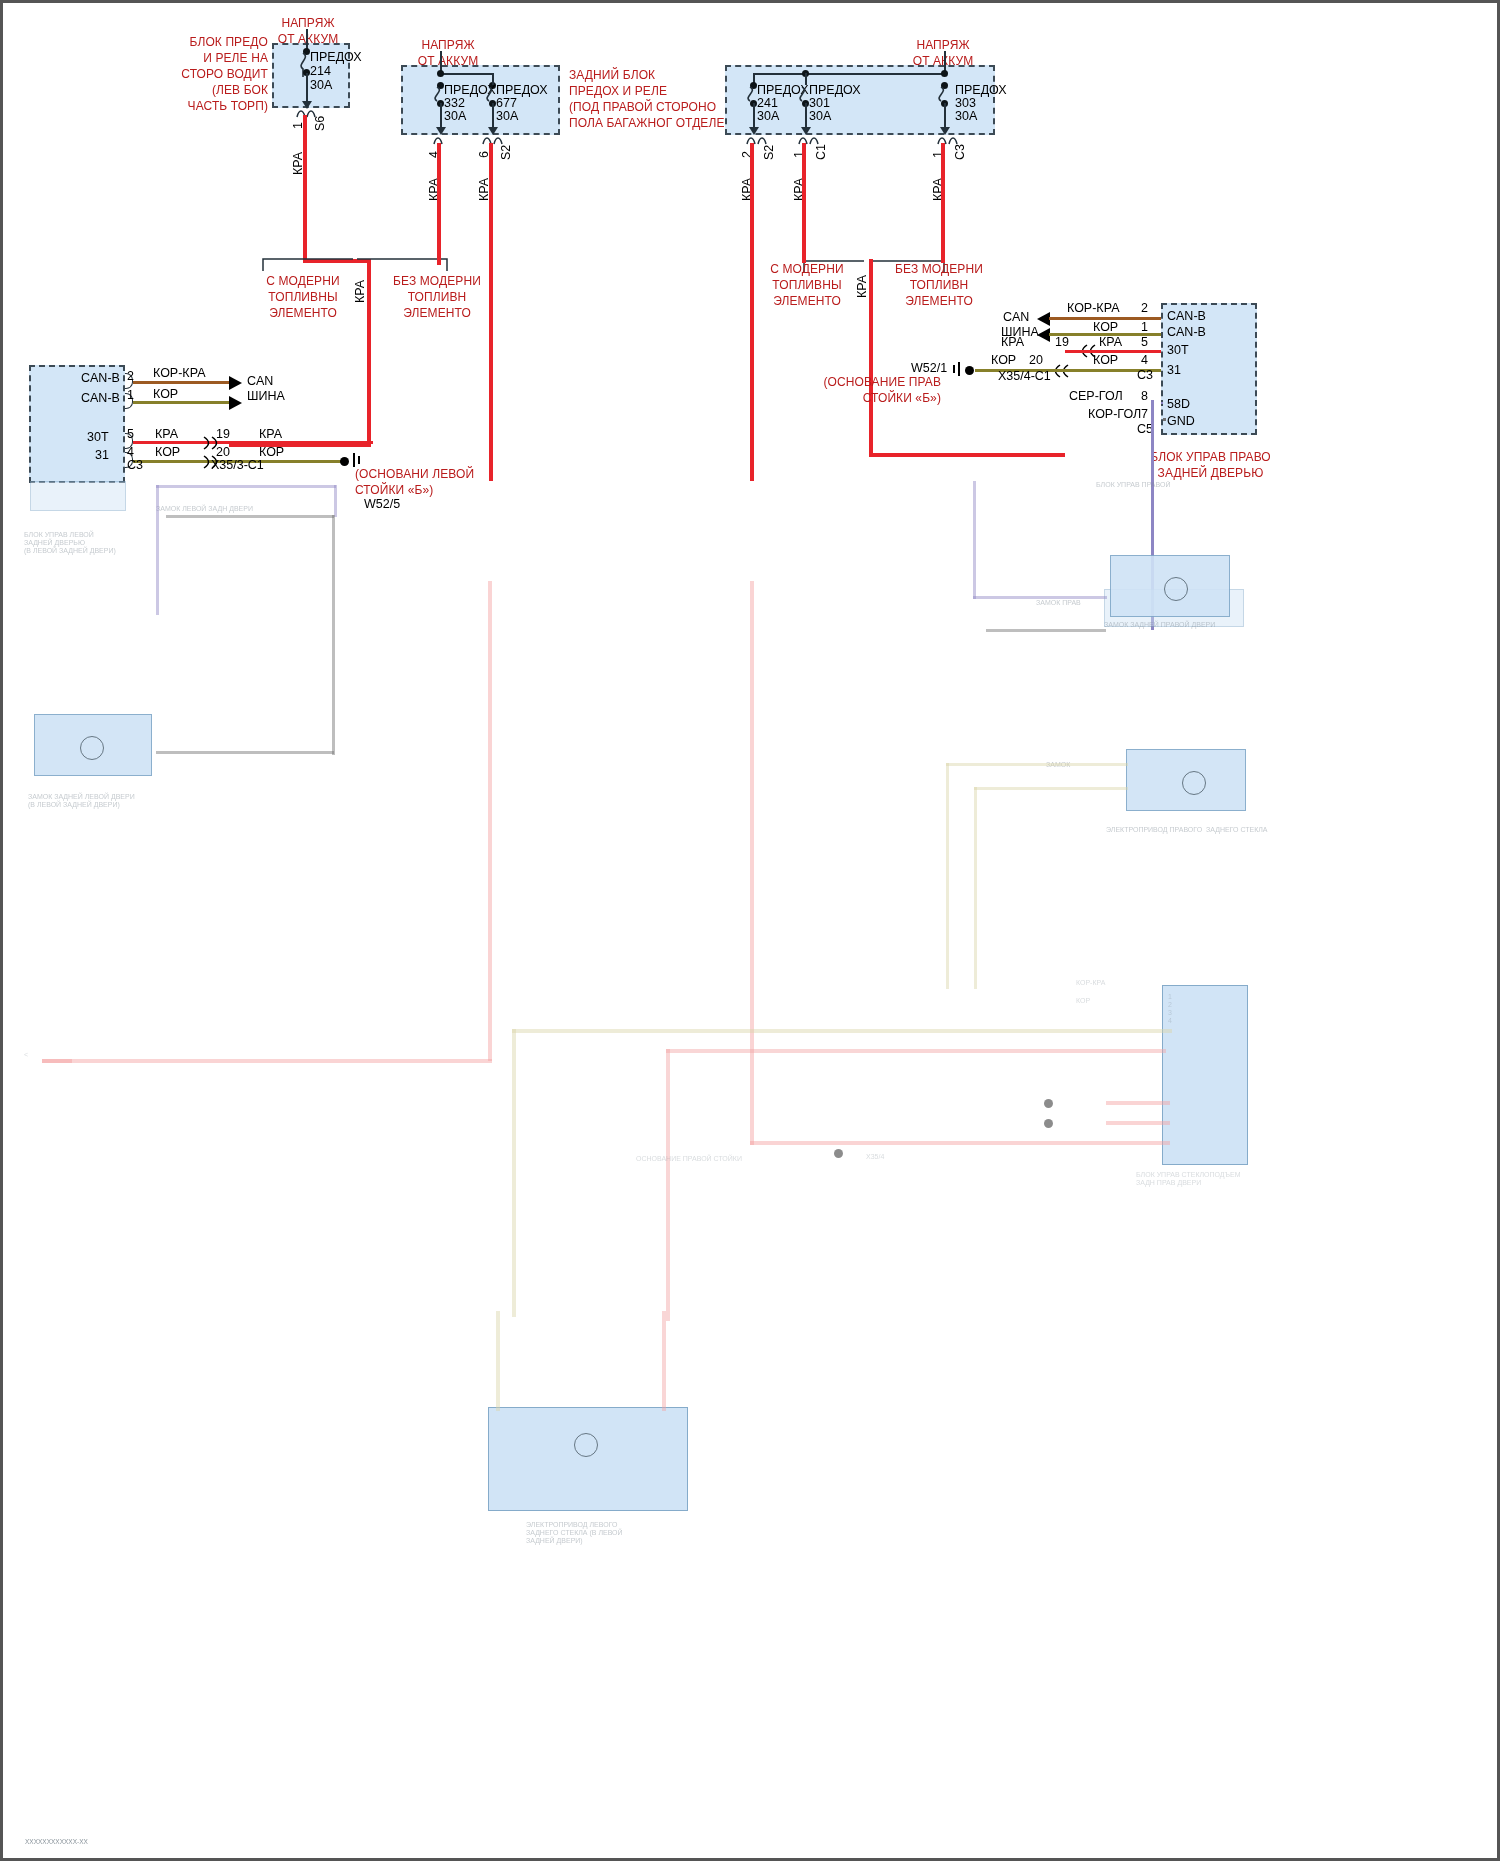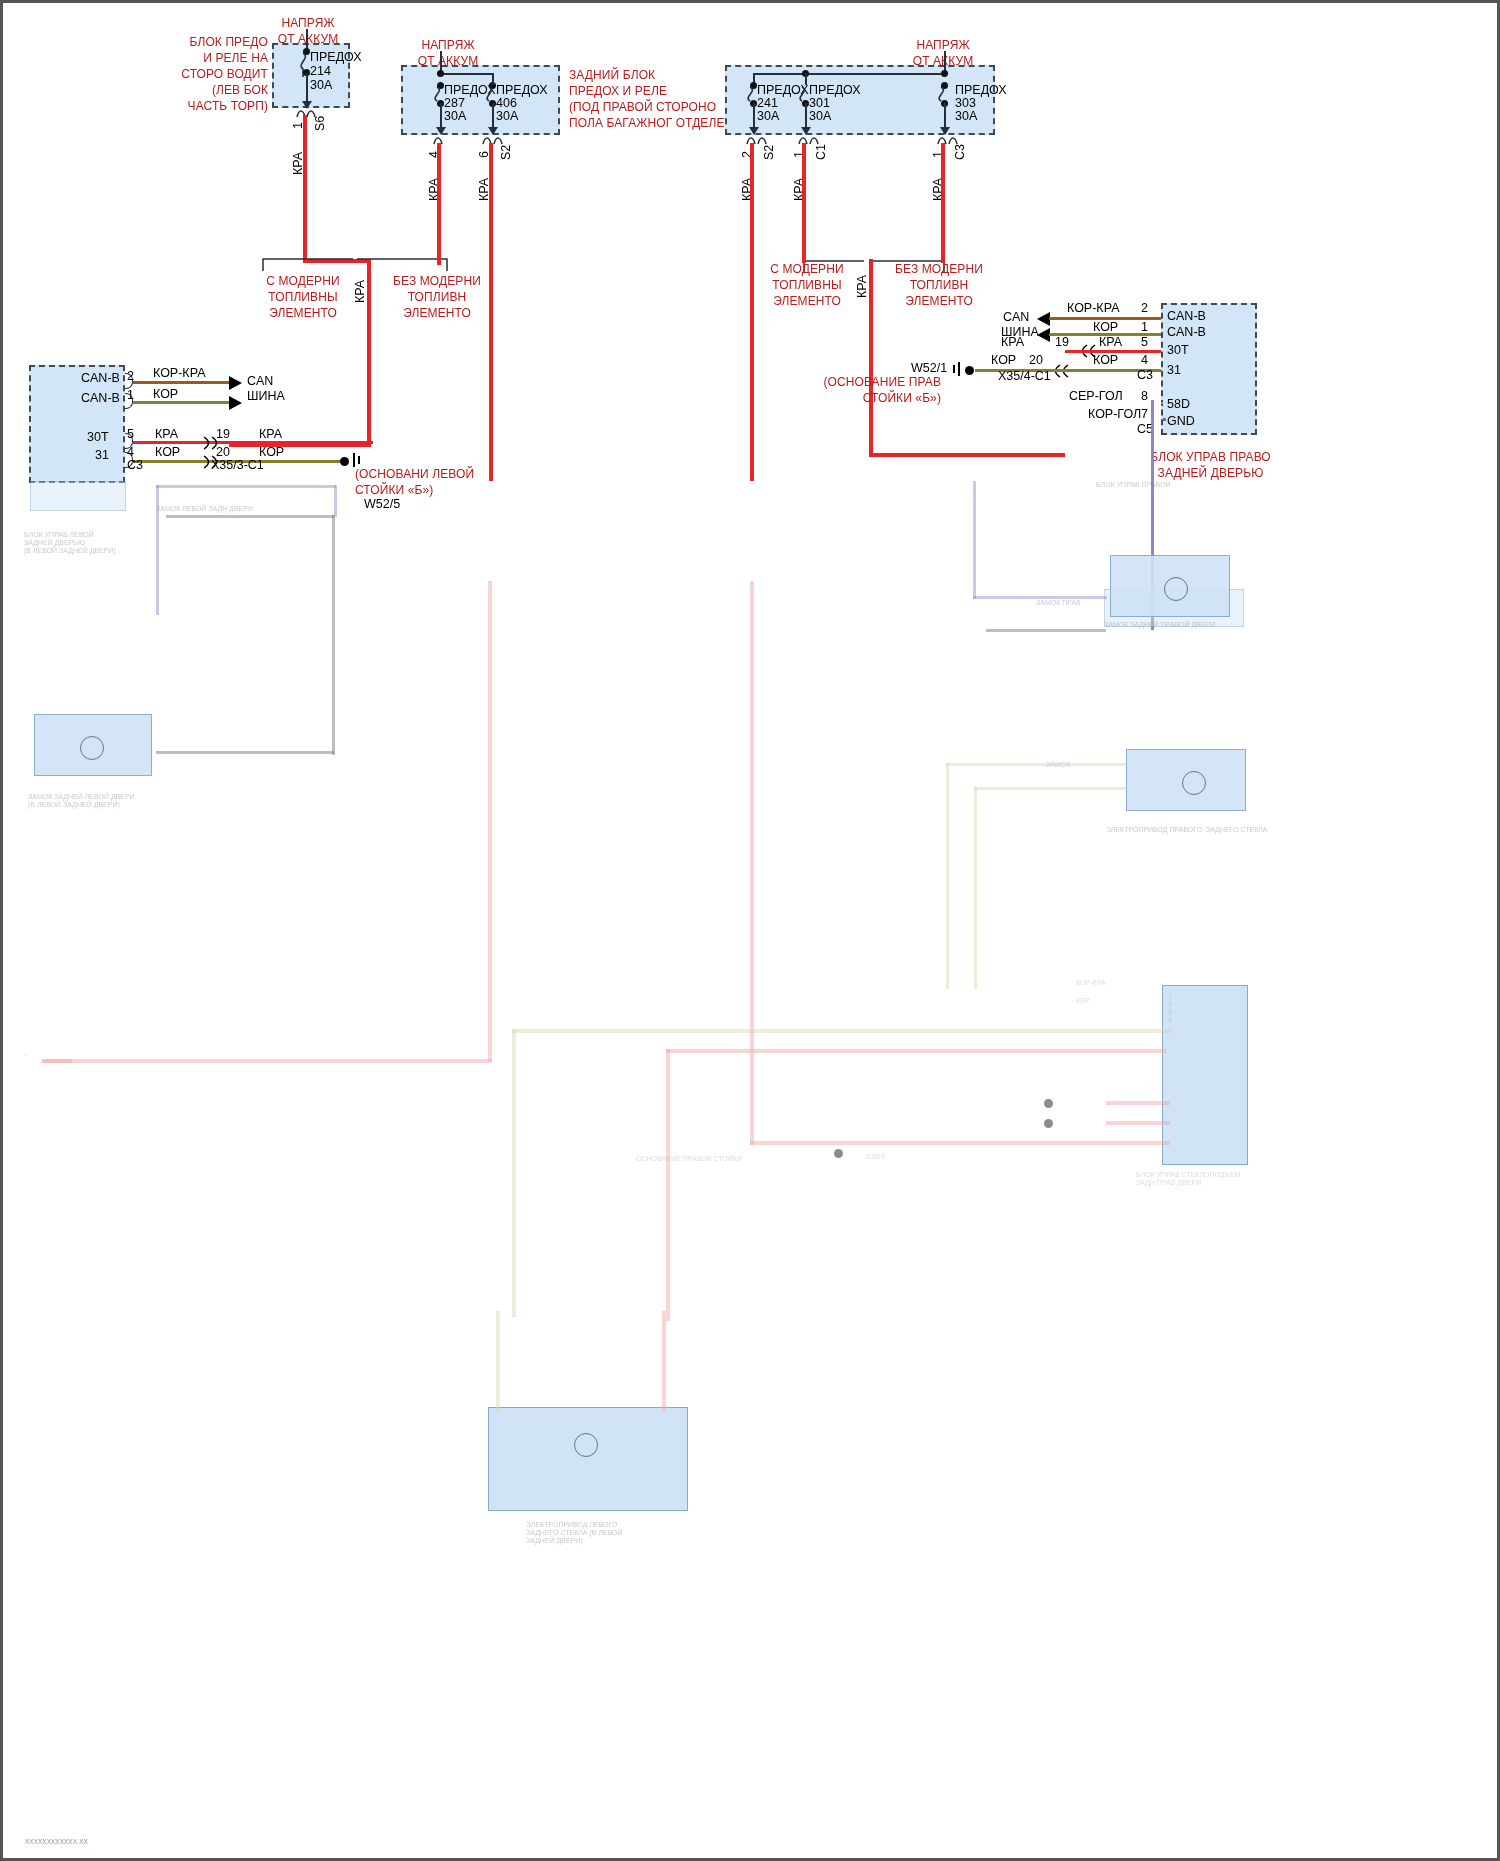--- a/index.html
+++ b/index.html
@@ -175,31 +175,31 @@
   <div class="vline" style="left:489px; top:70px; height:12px;"></div>
 
   <div class="dot" style="left:434px; top:79px;"></div>
   <svg class="squig" style="left:430px; top:84px;" width="16" height="20" viewBox="0 0 16 20">
     <path d="M4 0 C 12 4, -3 10, 4 14" stroke="#23303a" stroke-width="1.6" fill="none"></path>
   </svg>
   <div class="dot" style="left:434px; top:97px;"></div>
   <div class="vline" style="left:437px; top:100px; height:28px;"></div>
   <div class="arrowdn" style="left:433px; top:124px;"></div>
   <div class="fusetxt" style="left:441px; top:80px;">ПРЕДОХ</div>
-  <div class="fusetxt" style="left:441px; top:93px;">287</div>
+  <div class="fusetxt" style="left:441px; top:93px;">332</div>
   <div class="fusetxt" style="left:441px; top:106px;">30A</div>
 
   <svg class="squig" style="left:482px; top:84px;" width="16" height="20" viewBox="0 0 16 20">
     <path d="M4 0 C 12 4, -3 10, 4 14" stroke="#23303a" stroke-width="1.6" fill="none"></path>
   </svg>
   <div class="dot" style="left:486px; top:97px;"></div>
   <div class="vline" style="left:489px; top:100px; height:28px;"></div>
   <div class="arrowdn" style="left:485px; top:124px;"></div>
   <div class="fusetxt" style="left:493px; top:80px;">ПРЕДОХ</div>
-  <div class="fusetxt" style="left:493px; top:93px;">406</div>
+  <div class="fusetxt" style="left:493px; top:93px;">677</div>
   <div class="fusetxt" style="left:493px; top:106px;">30A</div>
 
   <svg style="position:absolute; left:429px; top:131px;" width="14" height="12">
     <path d="M2 10 C 4 2, 8 2, 10 10" stroke="#23303a" stroke-width="1.5" fill="none"></path>
   </svg>
   <svg style="position:absolute; left:478px; top:131px;" width="24" height="12">
     <path d="M2 10 C 4 2, 8 2, 10 10" stroke="#23303a" stroke-width="1.5" fill="none"></path>
     <path d="M13 10 C 15 2, 19 2, 21 10" stroke="#23303a" stroke-width="1.5" fill="none"></path>
   </svg>
   <div class="vtxt" style="left:424px; top:155px;">4</div>

